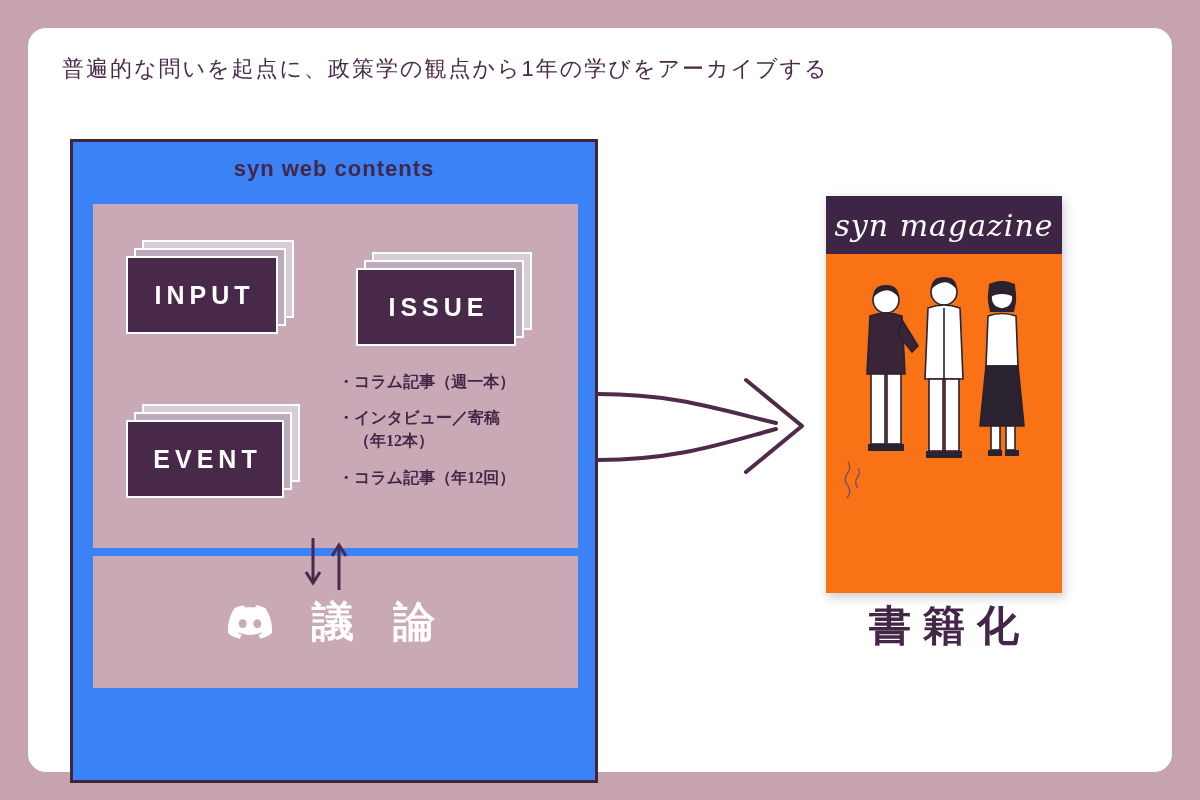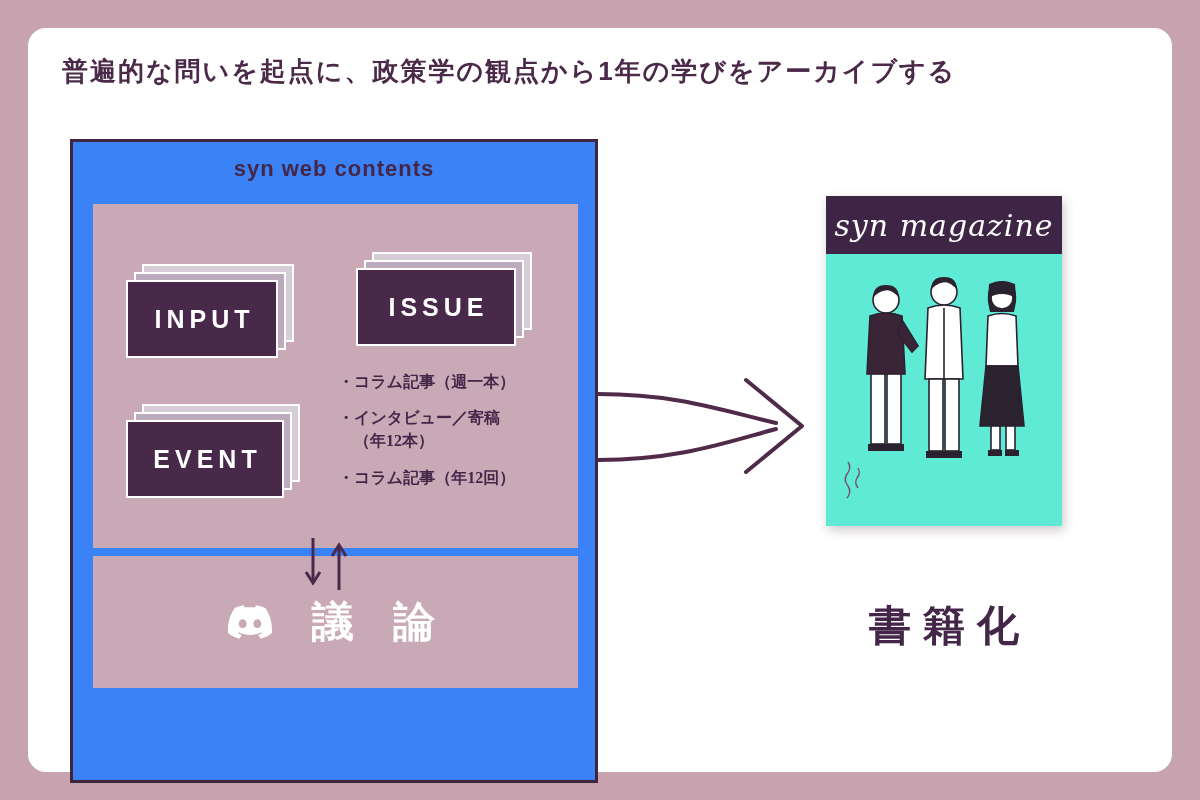--- a/index.html
+++ b/index.html
@@ -7,21 +7,21 @@
     position:relative;width:1200px;height:800px;
     background:#c7a2af;overflow:hidden;
     font-family:"Liberation Sans","DejaVu Sans",sans-serif;
   }
   .card-bg{
     position:absolute;left:28px;top:28px;right:28px;bottom:28px;
     background:#ffffff;border-radius:18px;
   }
   .title{
     position:absolute;left:62px;top:56px;width:1090px;
-    font-size:26px;font-weight:700;color:#4b2a49;letter-spacing:2px;
+    font-size:22px;font-weight:400;color:#4b2a49;letter-spacing:2px;
     line-height:1.2;
   }
   
   .flow-box{
     position:absolute;left:70px;top:139px;width:528px;height:644px;
     border:3px solid #40253f;background:#3b82f6;box-sizing:border-box;padding-left:48px;
   }
   .box-label{
     position:absolute;left:0;top:14px;width:100%;text-align:center;
     font-size:22px;font-weight:800;color:#432648;letter-spacing:1px;
@@ -32,38 +32,38 @@
   
   .stack{position:absolute;}
   .stack .layer{position:absolute;inset:0;border:2px solid #ffffff;box-sizing:border-box;}
   .stack .l2{transform:translate(16px,-16px);background:#d7cdd7;}
   .stack .l1{transform:translate(8px,-8px);background:#bcabbc;}
   .stack .face{
     position:absolute;inset:0;background:#48294a;border:2px solid #ffffff;box-sizing:border-box;
     display:flex;align-items:center;justify-content:center;
     color:#ffffff;font-weight:800;font-size:25px;letter-spacing:5px;padding-left:5px;
   }
-  .stack-input{left:33px;top:76px;width:152px;height:78px;}
+  .stack-input{left:33px;top:52px;width:152px;height:78px;}
   .stack-issue{left:263px;top:64px;width:160px;height:78px;border-radius:28px;}
   .stack-event{left:33px;top:216px;width:158px;height:78px;}
   .bullets{
     position:absolute;left:245px;top:166px;width:235px;
     color:#432648;font-weight:800;font-size:16px;line-height:1.45;font-family:Liberation Serif, serif;
   }
   .bullet-item{white-space:pre-line;margin-bottom:13px;}
   .sync-arrows{position:absolute;left:222px;top:394px;z-index:3;}
   .discussion-label{
     color:#ffffff;font-weight:800;font-size:42px;letter-spacing:14px;
   }
   
   .big-arrow{position:absolute;left:596px;top:372px;}
   
   .magazine{
-    position:absolute;left:826px;top:196px;width:236px;height:330px;
-    background:#5eead4;box-shadow:2px 4px 10px rgba(60,30,55,.25);
+    position:absolute;left:826px;top:196px;width:236px;height:397px;
+    background:#f97316;box-shadow:2px 4px 10px rgba(60,30,55,.25);
   }
   .masthead{
     height:58px;background:#3f2545;display:flex;align-items:center;justify-content:center;
   }
   .masthead-text{
     color:#ffffff;font-family:"DejaVu Serif","Liberation Serif",serif;
     font-style:italic;font-size:30px;letter-spacing:1px;
   }
   .cover-art{position:absolute;left:0;top:58px;width:236px;height:272px;}
   .book-caption{

